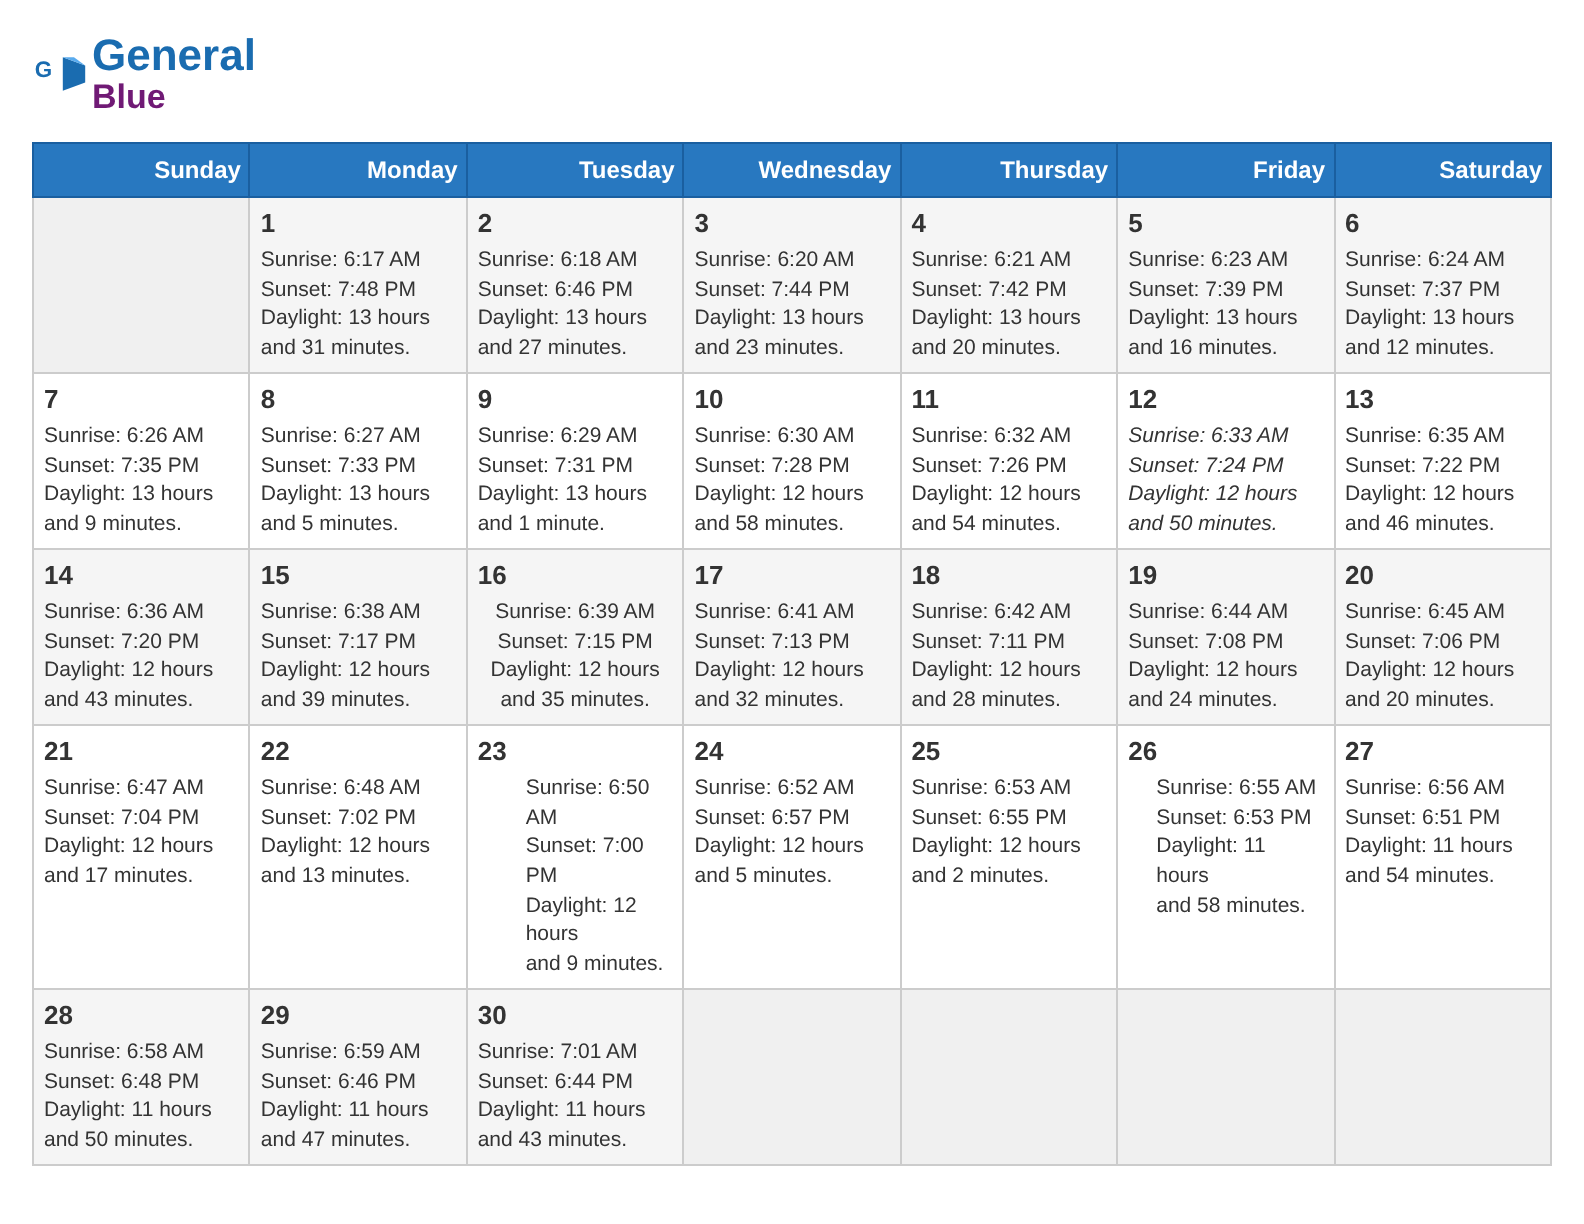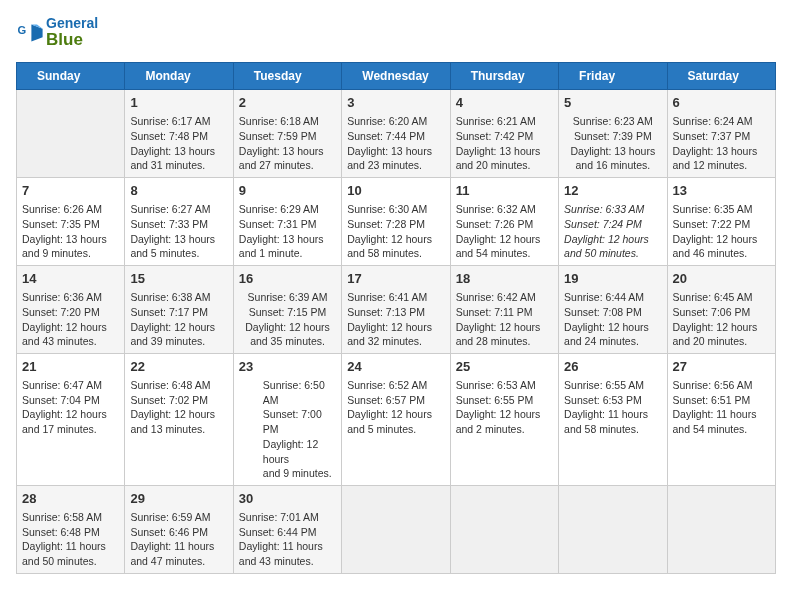--- a/index.html
+++ b/index.html
@@ -38,22 +38,22 @@
       color: #555;
     }
     table {
       width: 100%;
       border-collapse: collapse;
       font-size: 11px;
     }
     thead tr th {
       background-color: #2878c0;
       color: #fff;
-      padding: 6px 20px;
-      text-align: left;
+      padding: 6px 4px;
+      text-align: right;
       font-size: 12px;
       font-weight: bold;
       border: 1px solid #1a5fa0;
     }
     tbody tr td {
       border: 1px solid #ccc;
       vertical-align: top;
       padding: 4px 5px;
       height: 78px;
       width: 108px;
@@ -87,22 +87,22 @@
 <body>
 
 <div class="header">
   <div class="logo">
     <svg class="logo-icon" viewBox="0 0 40 40" xmlns="http://www.w3.org/2000/svg">
       <text x="2" y="22" font-size="16" font-weight="bold" fill="#1a6cb0">G</text>
       <polygon points="22,8 38,14 38,26 22,32" fill="#1a6cb0"></polygon>
       <polygon points="22,8 38,14 30,8" fill="#5aabee"></polygon>
     </svg>
     <div>
-      <div style="font-size:14px;font-weight:bold;color:#1a6cb0;line-height:1.1;">General</div>
-      <div style="font-size:17px;font-weight:bold;color:#4d7c0f;line-height:1.1;">Blue</div>
+      <div style="font-size:22px;font-weight:bold;color:#1a6cb0;line-height:1.1;">General</div>
+      <div style="font-size:17px;font-weight:bold;color:#701a75;line-height:1.1;">Blue</div>
     </div>
   </div>
   <div class="title-block">
     <div class="month-title"></div>
     <div class="subtitle"></div>
   </div>
 </div>
 
 <table>
   <thead>
@@ -122,41 +122,41 @@
         <td>
           <span class="day-num">1</span>
           <div class="day-info" style="white-space: pre-line;">Sunrise: 6:17 AM
 Sunset: 7:48 PM
 Daylight: 13 hours
 and 31 minutes.</div>
         </td>
         <td>
           <span class="day-num">2</span>
           <div class="day-info" style="white-space: pre-line;">Sunrise: 6:18 AM
-Sunset: 7:59 PM
+Sunset: 6:46 PM
 Daylight: 13 hours
 and 27 minutes.</div>
         </td>
         <td>
           <span class="day-num">3</span>
           <div class="day-info" style="white-space: pre-line;">Sunrise: 6:20 AM
 Sunset: 7:44 PM
 Daylight: 13 hours
 and 23 minutes.</div>
         </td>
         <td>
           <span class="day-num">4</span>
           <div class="day-info" style="white-space: pre-line;">Sunrise: 6:21 AM
 Sunset: 7:42 PM
 Daylight: 13 hours
 and 20 minutes.</div>
         </td>
         <td>
           <span class="day-num">5</span>
-          <div class="day-info" style="white-space: pre-line; text-align: center;">Sunrise: 6:23 AM
+          <div class="day-info" style="white-space: pre-line;">Sunrise: 6:23 AM
 Sunset: 7:39 PM
 Daylight: 13 hours
 and 16 minutes.</div>
         </td>
         <td>
           <span class="day-num">6</span>
           <div class="day-info" style="white-space: pre-line;">Sunrise: 6:24 AM
 Sunset: 7:37 PM
 Daylight: 13 hours
 and 12 minutes.</div>
@@ -295,21 +295,21 @@
         </td>
         <td>
           <span class="day-num">25</span>
           <div class="day-info" style="white-space: pre-line;">Sunrise: 6:53 AM
 Sunset: 6:55 PM
 Daylight: 12 hours
 and 2 minutes.</div>
         </td>
         <td>
           <span class="day-num">26</span>
-          <div class="day-info" style="white-space: pre-line;">Sunrise: 6:55 AM
+          <div class="day-info" style="white-space: pre-line; margin-left: 14px;">Sunrise: 6:55 AM
 Sunset: 6:53 PM
 Daylight: 11 hours
 and 58 minutes.</div>
         </td>
         <td>
           <span class="day-num">27</span>
           <div class="day-info" style="white-space: pre-line;">Sunrise: 6:56 AM
 Sunset: 6:51 PM
 Daylight: 11 hours
 and 54 minutes.</div>

